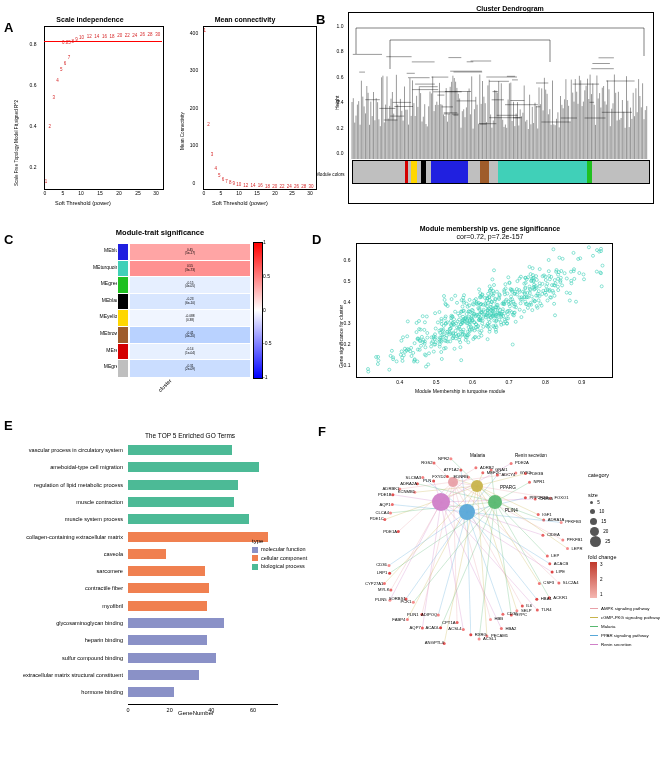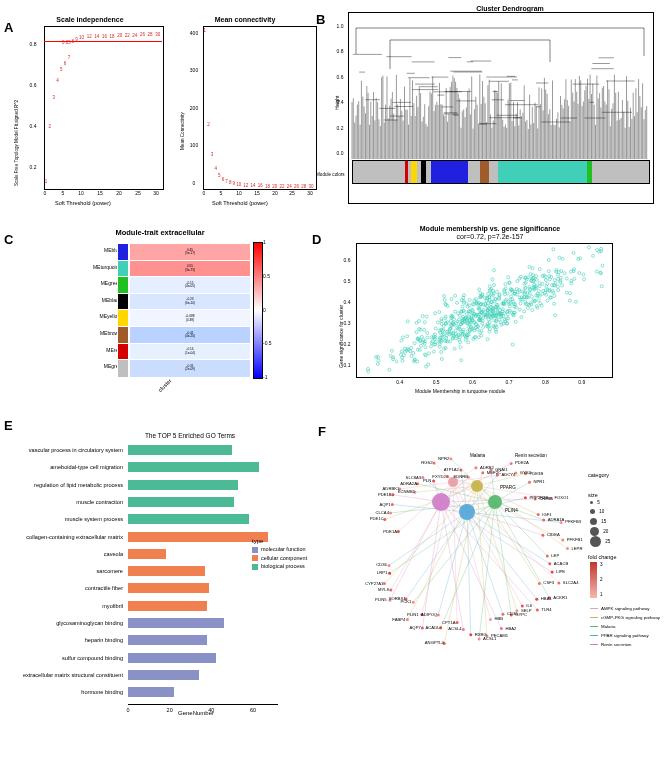--- a/index.html
+++ b/index.html
@@ -414,21 +414,21 @@
     <div class="modcol" style="left: 39%; top: 0px; width: 4%; height: 100%; background: rgb(191, 191, 191);"></div>
     <div class="modcol" style="left: 43%; top: 0px; width: 3%; height: 100%; background: rgb(159, 92, 42);"></div>
     <div class="modcol" style="left: 46%; top: 0px; width: 3%; height: 100%; background: rgb(191, 191, 191);"></div>
     <div class="modcol" style="left: 49%; top: 0px; width: 30%; height: 100%; background: rgb(64, 208, 184);"></div>
     <div class="modcol" style="left: 79%; top: 0px; width: 1.6%; height: 100%; background: rgb(32, 192, 32);"></div>
     <div class="modcol" style="left: 80.6%; top: 0px; width: 2%; height: 100%; background: rgb(191, 191, 191);"></div>
     <div class="modcol" style="left: 82.6%; top: 0px; width: 17.4%; height: 100%; background: rgb(191, 191, 191);"></div>
   </div>
 
 <div class="plabel" style="left:4px;top:232px;">C</div>
-<div class="ptitle" style="left:80px;top:228px;width:160px;font-size:7.5px;">Module-trait extracellular</div>
+<div class="ptitle" style="left:80px;top:228px;width:160px;font-size:7.5px;">Module-trait significance</div>
 <div id="hmrows">
     <div class="hmlab" style="left: 61px; top: 247px; width: 60px;">MEblue</div>
     <div style="position: absolute; left: 117px; top: 243px; width: 10px; height: 16.6px; background: rgb(32, 32, 224); border: 0.5px solid rgb(255, 255, 255);"></div>
     <div class="hmcell" style="left: 129px; top: 243px; width: 120px; height: 16.6px; background: rgb(255, 165, 165);">
       <span>0.45</span>
       <span>(5e-17)</span>
     </div>
     <div class="hmlab" style="left: 61px; top: 263.6px; width: 60px;">MEturquoise</div>
     <div style="position: absolute; left: 117px; top: 259.6px; width: 10px; height: 16.6px; background: rgb(64, 208, 184); border: 0.5px solid rgb(255, 255, 255);"></div>
     <div class="hmcell" style="left: 129px; top: 259.6px; width: 120px; height: 16.6px; background: rgb(255, 145, 145);">

